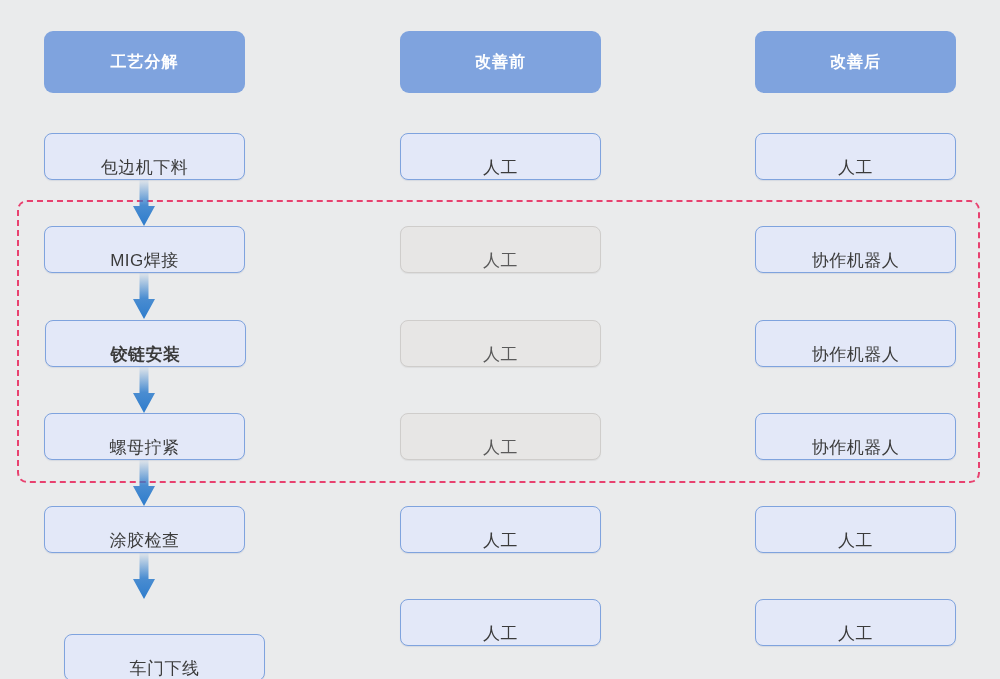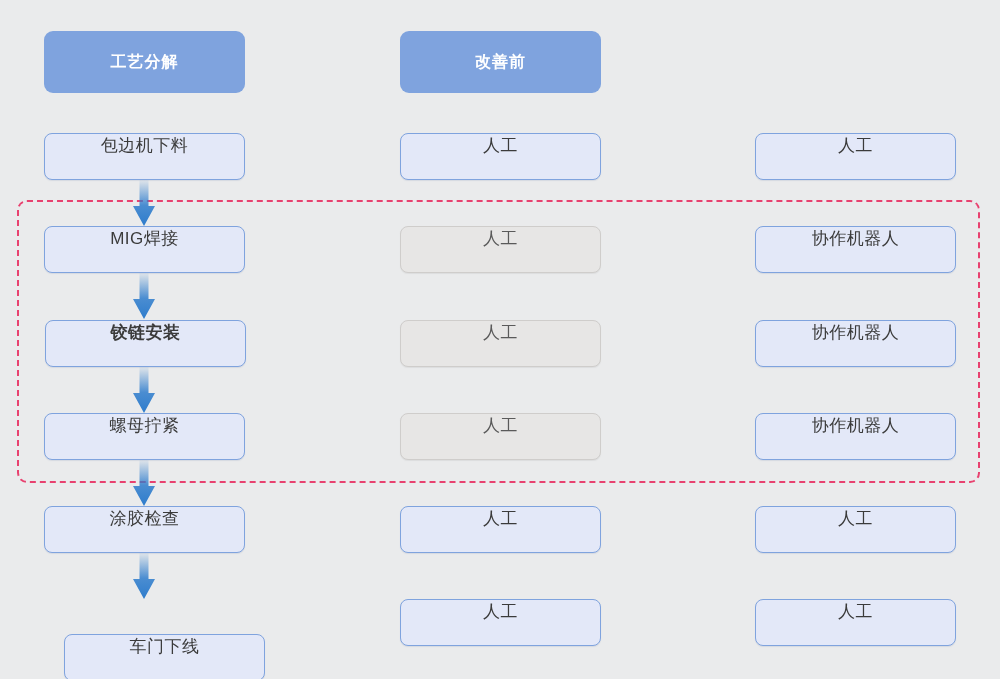--- a/index.html
+++ b/index.html
@@ -36,21 +36,21 @@
     box-sizing: border-box;
   }
 
   
   .node {
     position: absolute;
     width: 201px;
     height: 47px;
     border-radius: 8px;
     display: flex;
-    align-items: flex-start;
+    align-items: flex-end;
     justify-content: center;
     font-size: 17px;
     box-sizing: border-box;
     letter-spacing: 0.5px;
   }
   .node.blue {
     background: #e3e8f8;
     border: 1.6px solid #7fa3de;
     color: #3b3b3b;
     box-shadow: 0 1px 1px rgba(120,140,180,0.18);
@@ -86,20 +86,23 @@
 <body>
 
 <div id="canvas">
 
   <div class="col-header" style="left:44px; top:31px;">
     <span>工艺分解</span>
   </div>
   <div class="col-header" style="left:400px; top:31px;font-family:Liberation Mono, monospace;">
     <span>改善前</span>
   </div>
+  <div class="col-header" style="left:755px; top:31px;">
+    <span>改善后</span>
+  </div>
 
   <div id="highlight-frame"></div>
 
   <div class="node blue" style="left:44px; top:133px;">
     <span>包边机下料</span>
   </div>
   <div class="node blue" style="left:400px; top:133px;">
     <span>人工</span>
   </div>
   <div class="node blue" style="left:755px; top:133px;">

